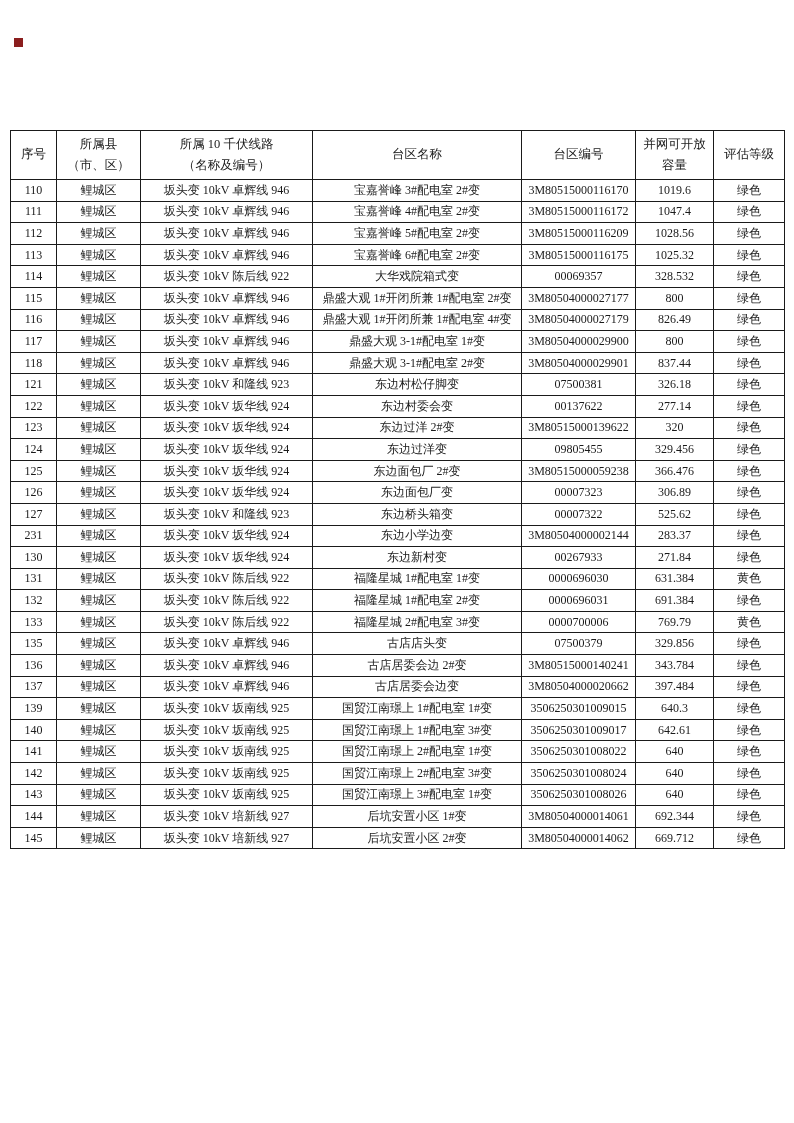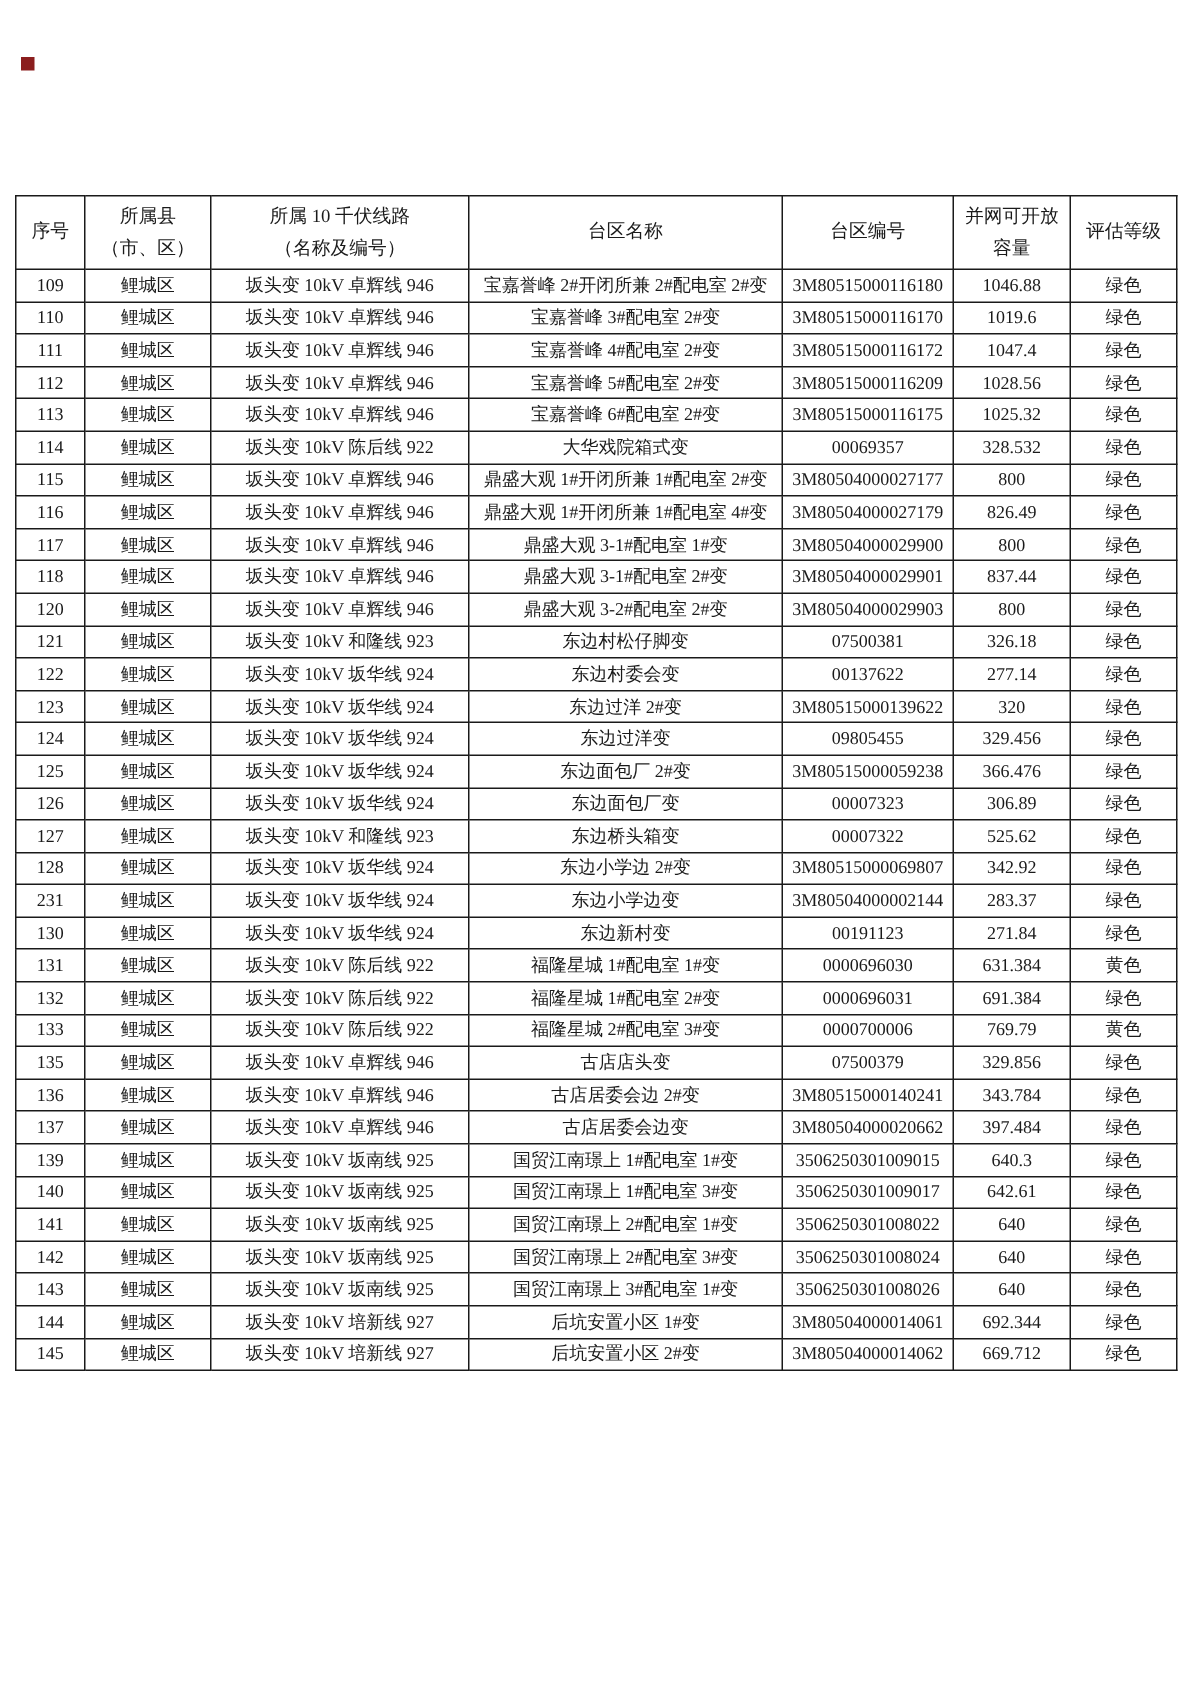--- a/index.html
+++ b/index.html
@@ -78,29 +78,20 @@
 （名称及编号）</th>
         <th>台区名称</th>
         <th>台区编号</th>
         <th>并网可开放
 容量</th>
         <th>评估等级</th>
       </tr>
     </thead>
     <tbody>
         <tr>
-          <td>109</td>
-          <td>鲤城区</td>
-          <td>坂头变 10kV 卓辉线 946</td>
-          <td>宝嘉誉峰 2#开闭所兼 2#配电室 2#变</td>
-          <td>3M80515000116180</td>
-          <td>1046.88</td>
-          <td>绿色</td>
-        </tr>
-        <tr>
           <td>110</td>
           <td>鲤城区</td>
           <td>坂头变 10kV 卓辉线 946</td>
           <td>宝嘉誉峰 3#配电室 2#变</td>
           <td>3M80515000116170</td>
           <td>1019.6</td>
           <td>绿色</td>
         </tr>
         <tr>
           <td>111</td>
@@ -168,29 +159,20 @@
         <tr>
           <td>118</td>
           <td>鲤城区</td>
           <td>坂头变 10kV 卓辉线 946</td>
           <td>鼎盛大观 3-1#配电室 2#变</td>
           <td>3M80504000029901</td>
           <td>837.44</td>
           <td>绿色</td>
         </tr>
         <tr>
-          <td>120</td>
-          <td>鲤城区</td>
-          <td>坂头变 10kV 卓辉线 946</td>
-          <td>鼎盛大观 3-2#配电室 2#变</td>
-          <td>3M80504000029903</td>
-          <td>800</td>
-          <td>绿色</td>
-        </tr>
-        <tr>
           <td>121</td>
           <td>鲤城区</td>
           <td>坂头变 10kV 和隆线 923</td>
           <td>东边村松仔脚变</td>
           <td>07500381</td>
           <td>326.18</td>
           <td>绿色</td>
         </tr>
         <tr>
           <td>122</td>
@@ -240,43 +222,34 @@
         <tr>
           <td>127</td>
           <td>鲤城区</td>
           <td>坂头变 10kV 和隆线 923</td>
           <td>东边桥头箱变</td>
           <td>00007322</td>
           <td>525.62</td>
           <td>绿色</td>
         </tr>
         <tr>
-          <td>128</td>
-          <td>鲤城区</td>
-          <td>坂头变 10kV 坂华线 924</td>
-          <td>东边小学边 2#变</td>
-          <td>3M80515000069807</td>
-          <td>342.92</td>
-          <td>绿色</td>
-        </tr>
-        <tr>
           <td>231</td>
           <td>鲤城区</td>
           <td>坂头变 10kV 坂华线 924</td>
           <td>东边小学边变</td>
           <td>3M80504000002144</td>
           <td>283.37</td>
           <td>绿色</td>
         </tr>
         <tr>
           <td>130</td>
           <td>鲤城区</td>
           <td>坂头变 10kV 坂华线 924</td>
           <td>东边新村变</td>
-          <td>00191123</td>
+          <td>00267933</td>
           <td>271.84</td>
           <td>绿色</td>
         </tr>
         <tr>
           <td>131</td>
           <td>鲤城区</td>
           <td>坂头变 10kV 陈后线 922</td>
           <td>福隆星城 1#配电室 1#变</td>
           <td>0000696030</td>
           <td>631.384</td>

